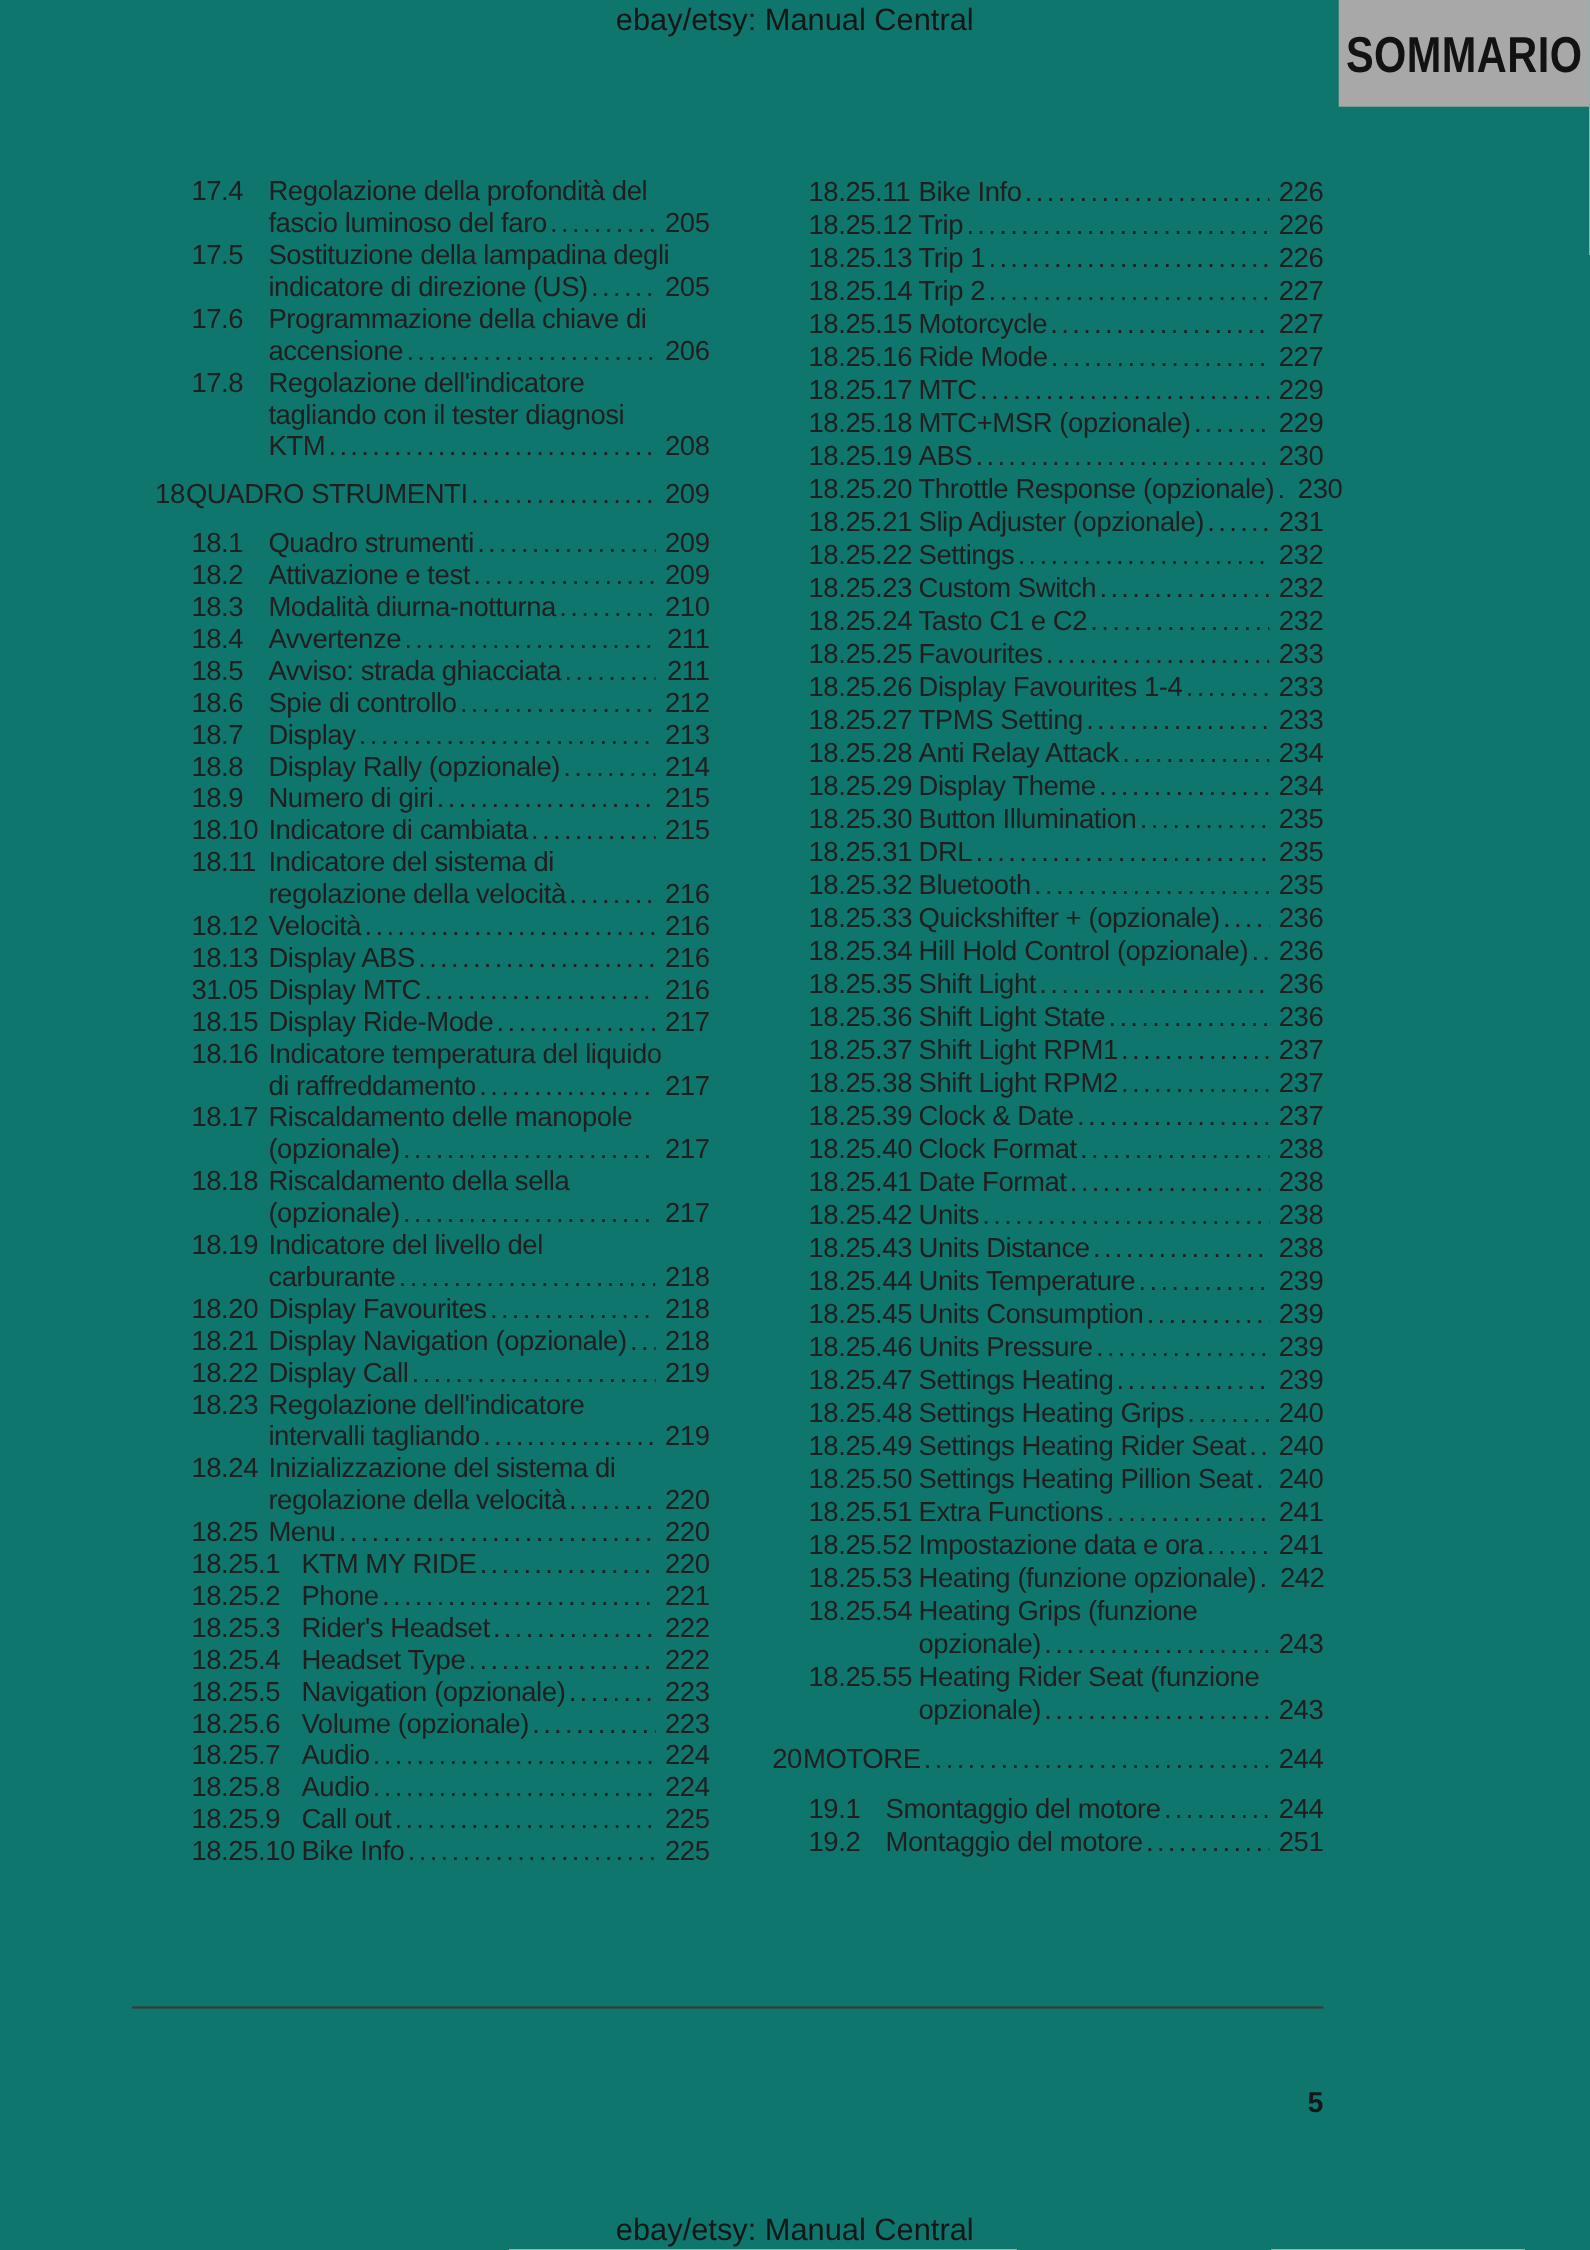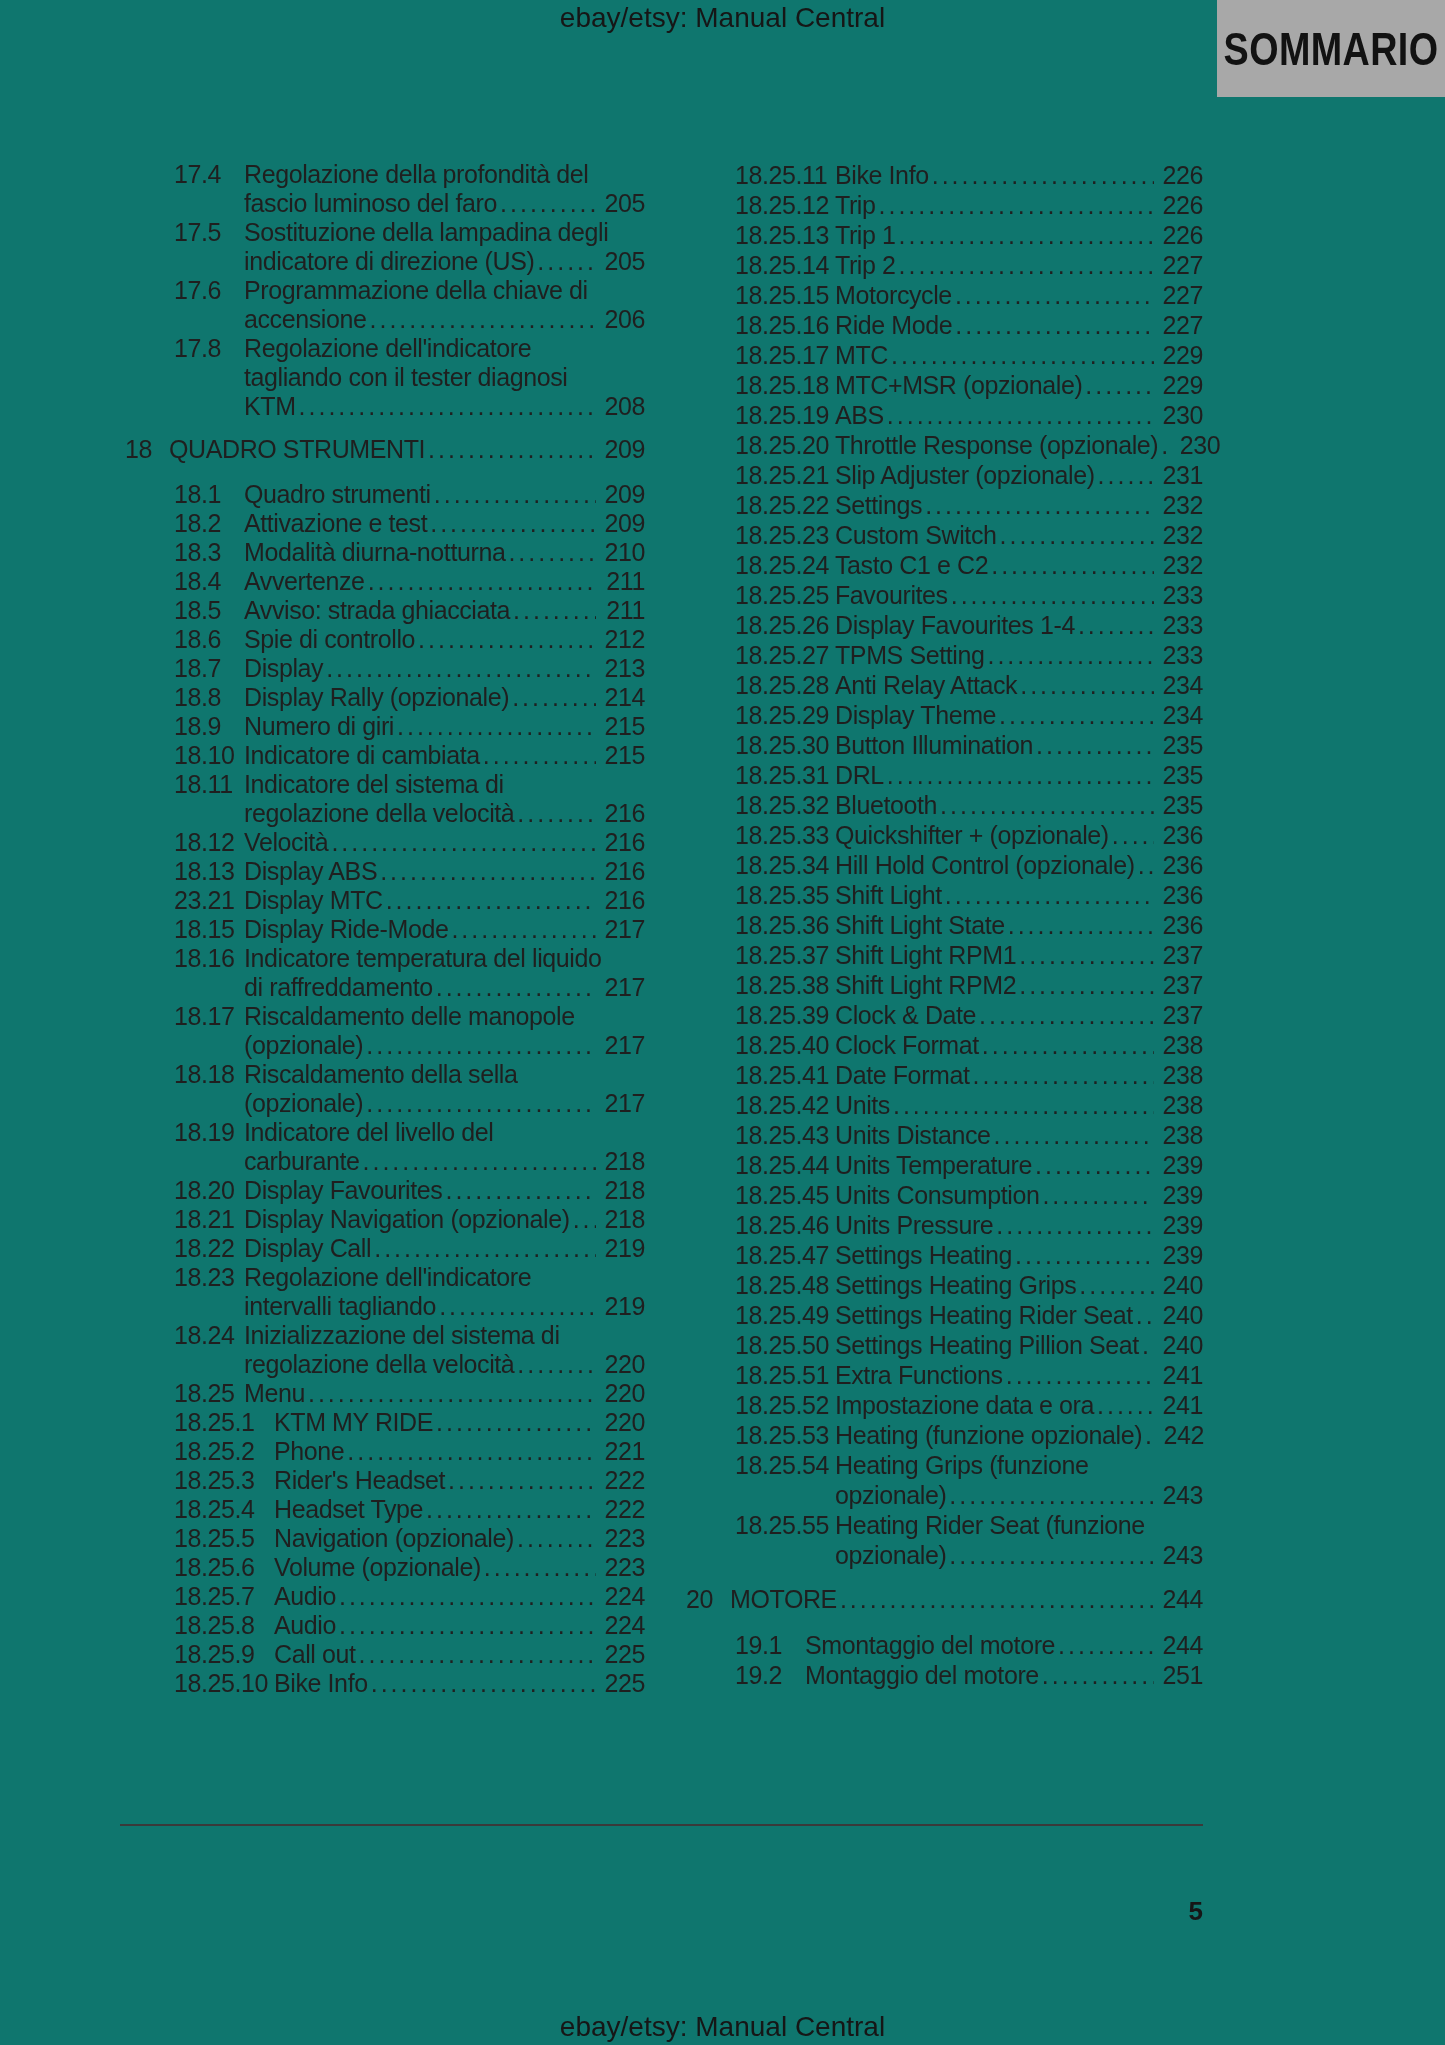--- a/index.html
+++ b/index.html
@@ -30,21 +30,21 @@
   }
   .toc-col {
     position:absolute; top:160px;
     font-size:25px; letter-spacing:-0.4px;
   }
   .toc-col.left  { left:125px; width:520px; line-height:29px; }
   .toc-col.right { left:686px; width:517px; line-height:30px; }
   .entry { position:relative; }
   .entry .num { position:absolute; top:0; }
   .entry.lvl1 { padding-left:44px;  margin:14px 0 16px; }
-  .entry.lvl1 .num { left:0; }
+  .entry.lvl1 .num { left:16px; }
   .entry.lvl2 { padding-left:119px; }
   .entry.lvl2 .num { left:49px; }
   .entry.lvl3 { padding-left:149px; }
   .entry.lvl3 .num { left:49px; }
   .line { white-space:nowrap; }
   .lastline { display:flex; align-items:baseline; }
   .line-text { flex:0 0 auto; }
   .leader {
     flex:1 1 auto; overflow:hidden; min-width:10px;
     margin-left:3px; margin-right:5px; white-space:nowrap;
@@ -221,21 +221,21 @@
       </div>
       <div class="entry lvl2">
         <span class="num">18.13</span>
         <div class="line lastline">
           <span class="line-text">Display ABS</span>
           <span class="leader"></span>
           <span class="pagenum">216</span>
         </div>
       </div>
       <div class="entry lvl2">
-        <span class="num">23.21</span>
+        <span class="num">31.05</span>
         <div class="line lastline">
           <span class="line-text">Display MTC</span>
           <span class="leader"></span>
           <span class="pagenum">216</span>
         </div>
       </div>
       <div class="entry lvl2">
         <span class="num">18.15</span>
         <div class="line lastline">
           <span class="line-text">Display Ride-Mode</span>

